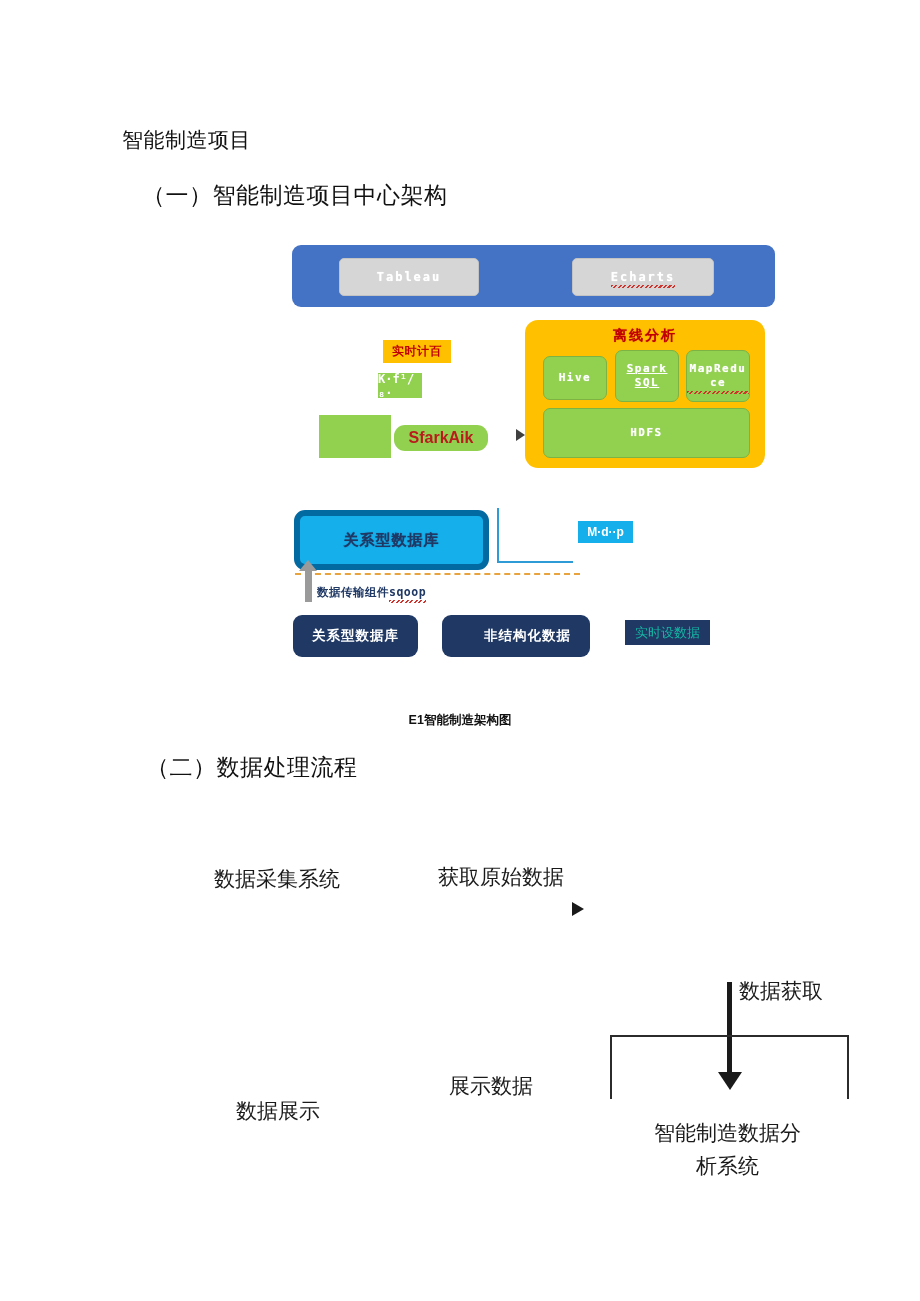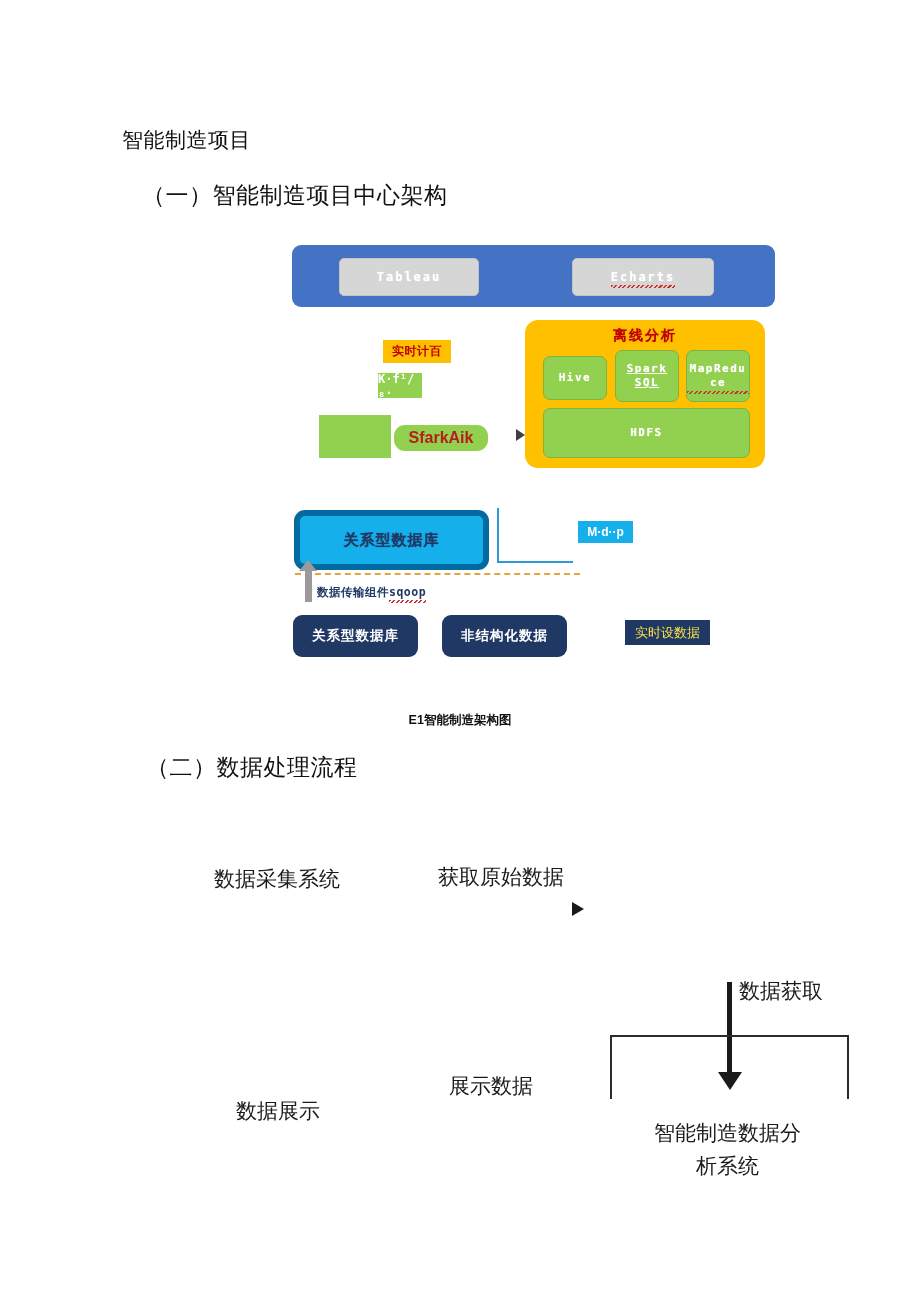--- a/index.html
+++ b/index.html
@@ -295,29 +295,29 @@
     border-radius: 9px;
     color: #ffffff;
     font-size: 13.5px;
     font-weight: bold;
     letter-spacing: 1px;
     display: flex;
     align-items: center;
     justify-content: center;
   }
   .nb-struct   { left: 8px;   top: 375px; width: 125px; height: 42px; }
-  .nb-unstruct { left: 157px; top: 375px; width: 125px; height: 42px; }
+  .nb-unstruct { left: 157px; top: 375px; width: 125px; height: 42px; padding-left: 23px; }
   .nb-realtime {
     position: absolute;
     left: 340px;
     top: 380px;
     width: 85px;
     height: 25px;
     background: #1f3864;
-    color: #fde047;
+    color: #14b8a6;
     font-size: 13px;
     display: flex;
     align-items: center;
     justify-content: center;
   }
 
   .figure-caption {
     position: absolute;
     left: 0;
     top: 712px;

